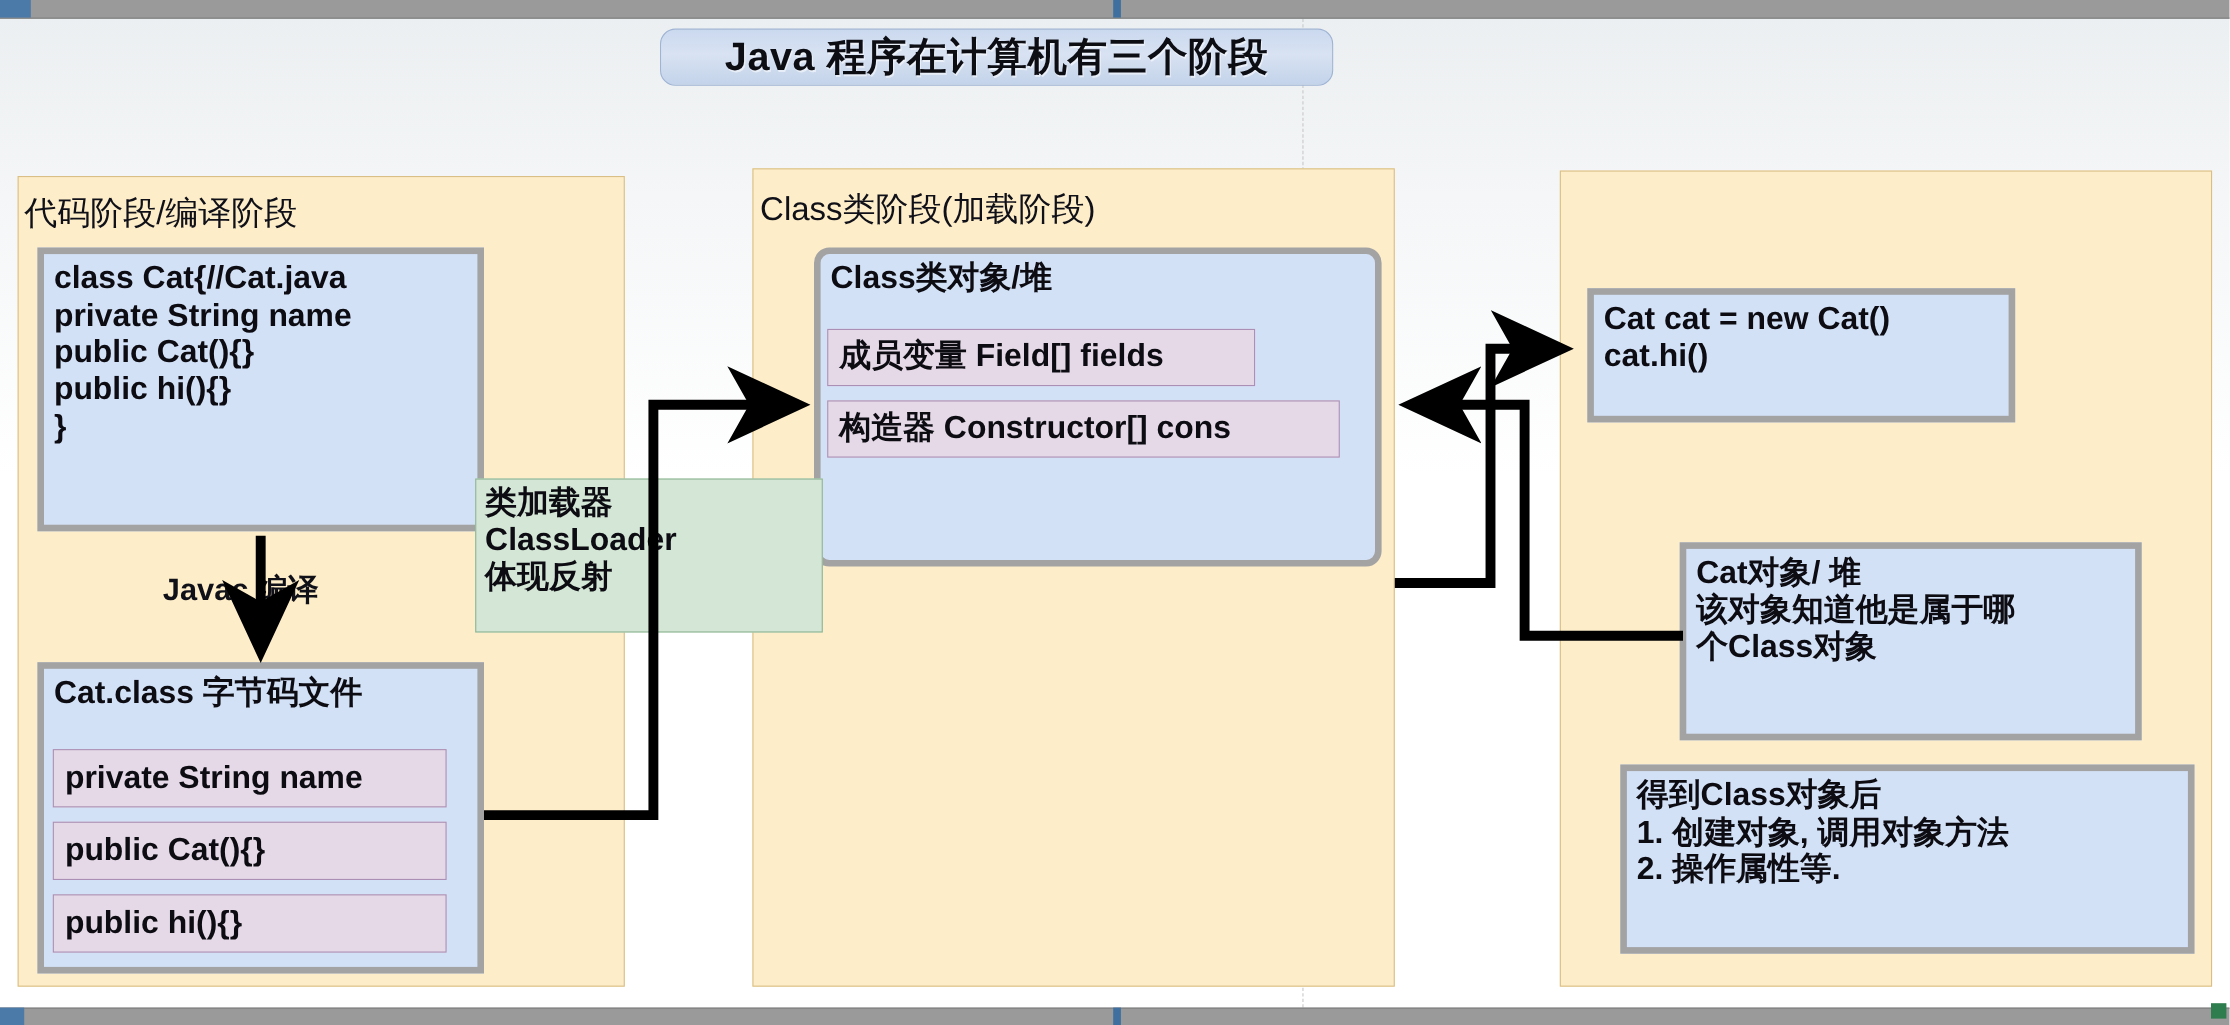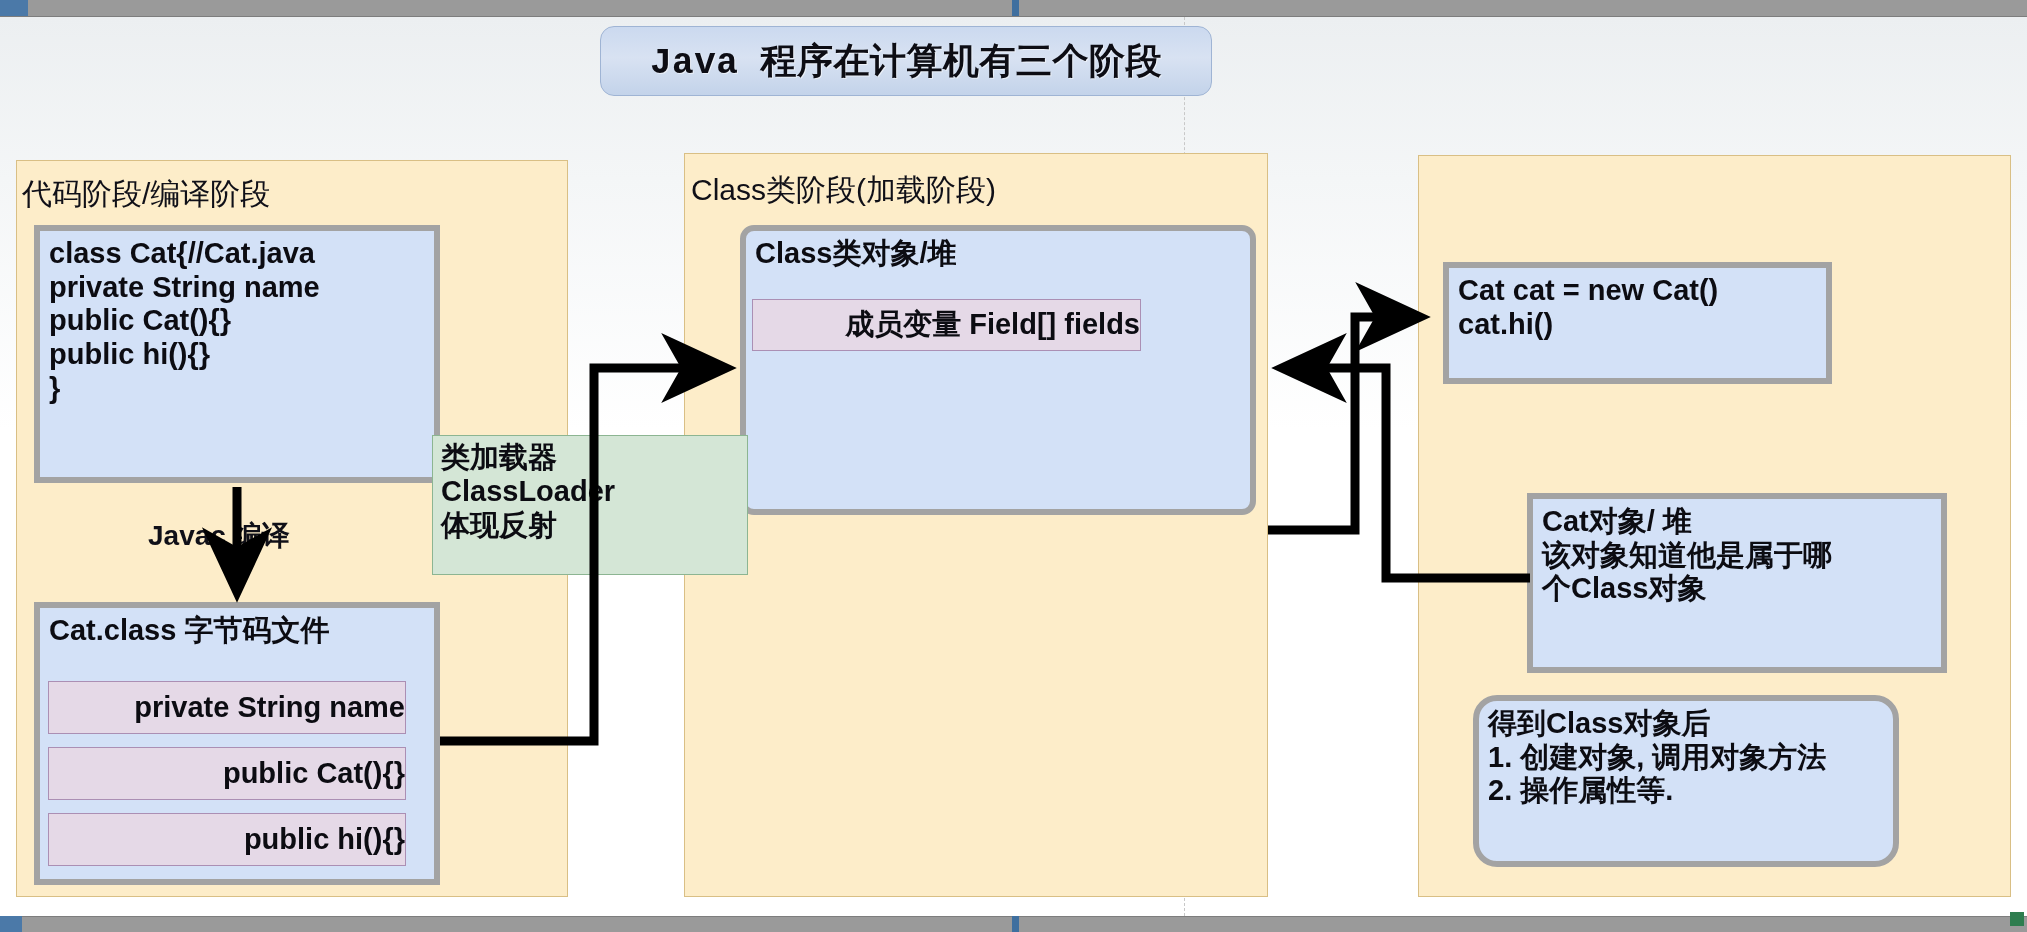--- a/index.html
+++ b/index.html
@@ -42,26 +42,25 @@
     position:absolute;left:0;top:17px;width:2027px;height:899px;
     background:linear-gradient(180deg,#eceff1 0%,#f4f6f7 18%,#ffffff 46%,#ffffff 100%);
   }
   .guide-v{
     position:absolute;left:1184px;top:17px;width:0;height:899px;
     border-left:1px dashed #c8c8c8;
   }
 
   
   .title-box{
-    position:absolute;left:600px;top:26px;width:612px;height:70px;
+    position:absolute;left:600px;top:26px;width:612px;height:52px;
     background:linear-gradient(180deg,#cbd9ef 0%,#d8e2f2 45%,#c3d3ea 100%);
     border:1px solid #9fb4d4;border-radius:14px;
     display:flex;align-items:center;justify-content:center;
     box-sizing:border-box;
-    font-family:Liberation Mono, monospace;
   }
   .title-text{
     font-size:36px;font-weight:bold;color:#0d0d14;letter-spacing:.5px;
     text-shadow:1px 1px 0 rgba(255,255,255,.55);
   }
 
   
   .panel{
     position:absolute;
     background:#fdedc9;
@@ -79,21 +78,21 @@
     background:#d3e1f7;border:6px solid #a3a3a3;
   }
   .bluebox .txt{
     position:absolute;left:9px;top:6px;right:6px;
     font-size:29px;font-weight:bold;color:#0c0c12;line-height:1.16;
     white-space:pre-line;
   }
   .pinkbox{
     position:absolute;box-sizing:border-box;
     background:#e5d9e7;border:1px solid #ab8fb4;
-    display:flex;align-items:center;justify-content:flex-end;
+    display:flex;align-items:center;
   }
   .pinkbox .txt{
     font-size:29px;font-weight:bold;color:#0c0c12;padding-left:10px;line-height:1.1;
     white-space:nowrap;
   }
   .greenbox{
     position:absolute;box-sizing:border-box;
     background:#d4e6d6;border:1px solid #8cb592;
   }
   .greenbox .txt{
@@ -155,35 +154,38 @@
 
   <div class="panel" style="left:684px;top:153px;width:584px;height:744px;"></div>
   <div class="panel-title" style="left:691px;top:170px;">Class类阶段(加载阶段)</div>
 
   <div class="bluebox" style="left:740px;top:225px;width:516px;height:290px;border-radius:14px;">
     <div class="txt" style="top:6px;">Class类对象/堆</div>
   </div>
   <div class="pinkbox" style="left:752px;top:299px;width:389px;height:52px;">
     <span class="txt">成员变量 Field[] fields</span>
   </div>
+  <div class="pinkbox" style="left:752px;top:364px;width:466px;height:52px;">
+    <span class="txt">构造器 Constructor[] cons</span>
+  </div>
 
   <div class="panel" style="left:1418px;top:155px;width:593px;height:742px;"></div>
 
   <div class="bluebox" style="left:1443px;top:262px;width:389px;height:122px;">
     <div class="txt">Cat cat = new Cat()
 cat.hi()</div>
   </div>
 
   <div class="bluebox" style="left:1527px;top:493px;width:420px;height:180px;">
     <div class="txt">Cat对象/ 堆
 该对象知道他是属于哪
 个Class对象</div>
   </div>
 
-  <div class="bluebox" style="left:1473px;top:695px;width:426px;height:172px;border-radius:24px;">
+  <div class="bluebox" style="left:1473px;top:695px;width:522px;height:172px;">
     <div class="txt">得到Class对象后
 1. 创建对象, 调用对象方法
 2. 操作属性等.</div>
   </div>
 
   <div class="greenbox" style="left:432px;top:435px;width:316px;height:140px;">
     <div class="txt">类加载器
 ClassLoader
 体现反射</div>
   </div>

